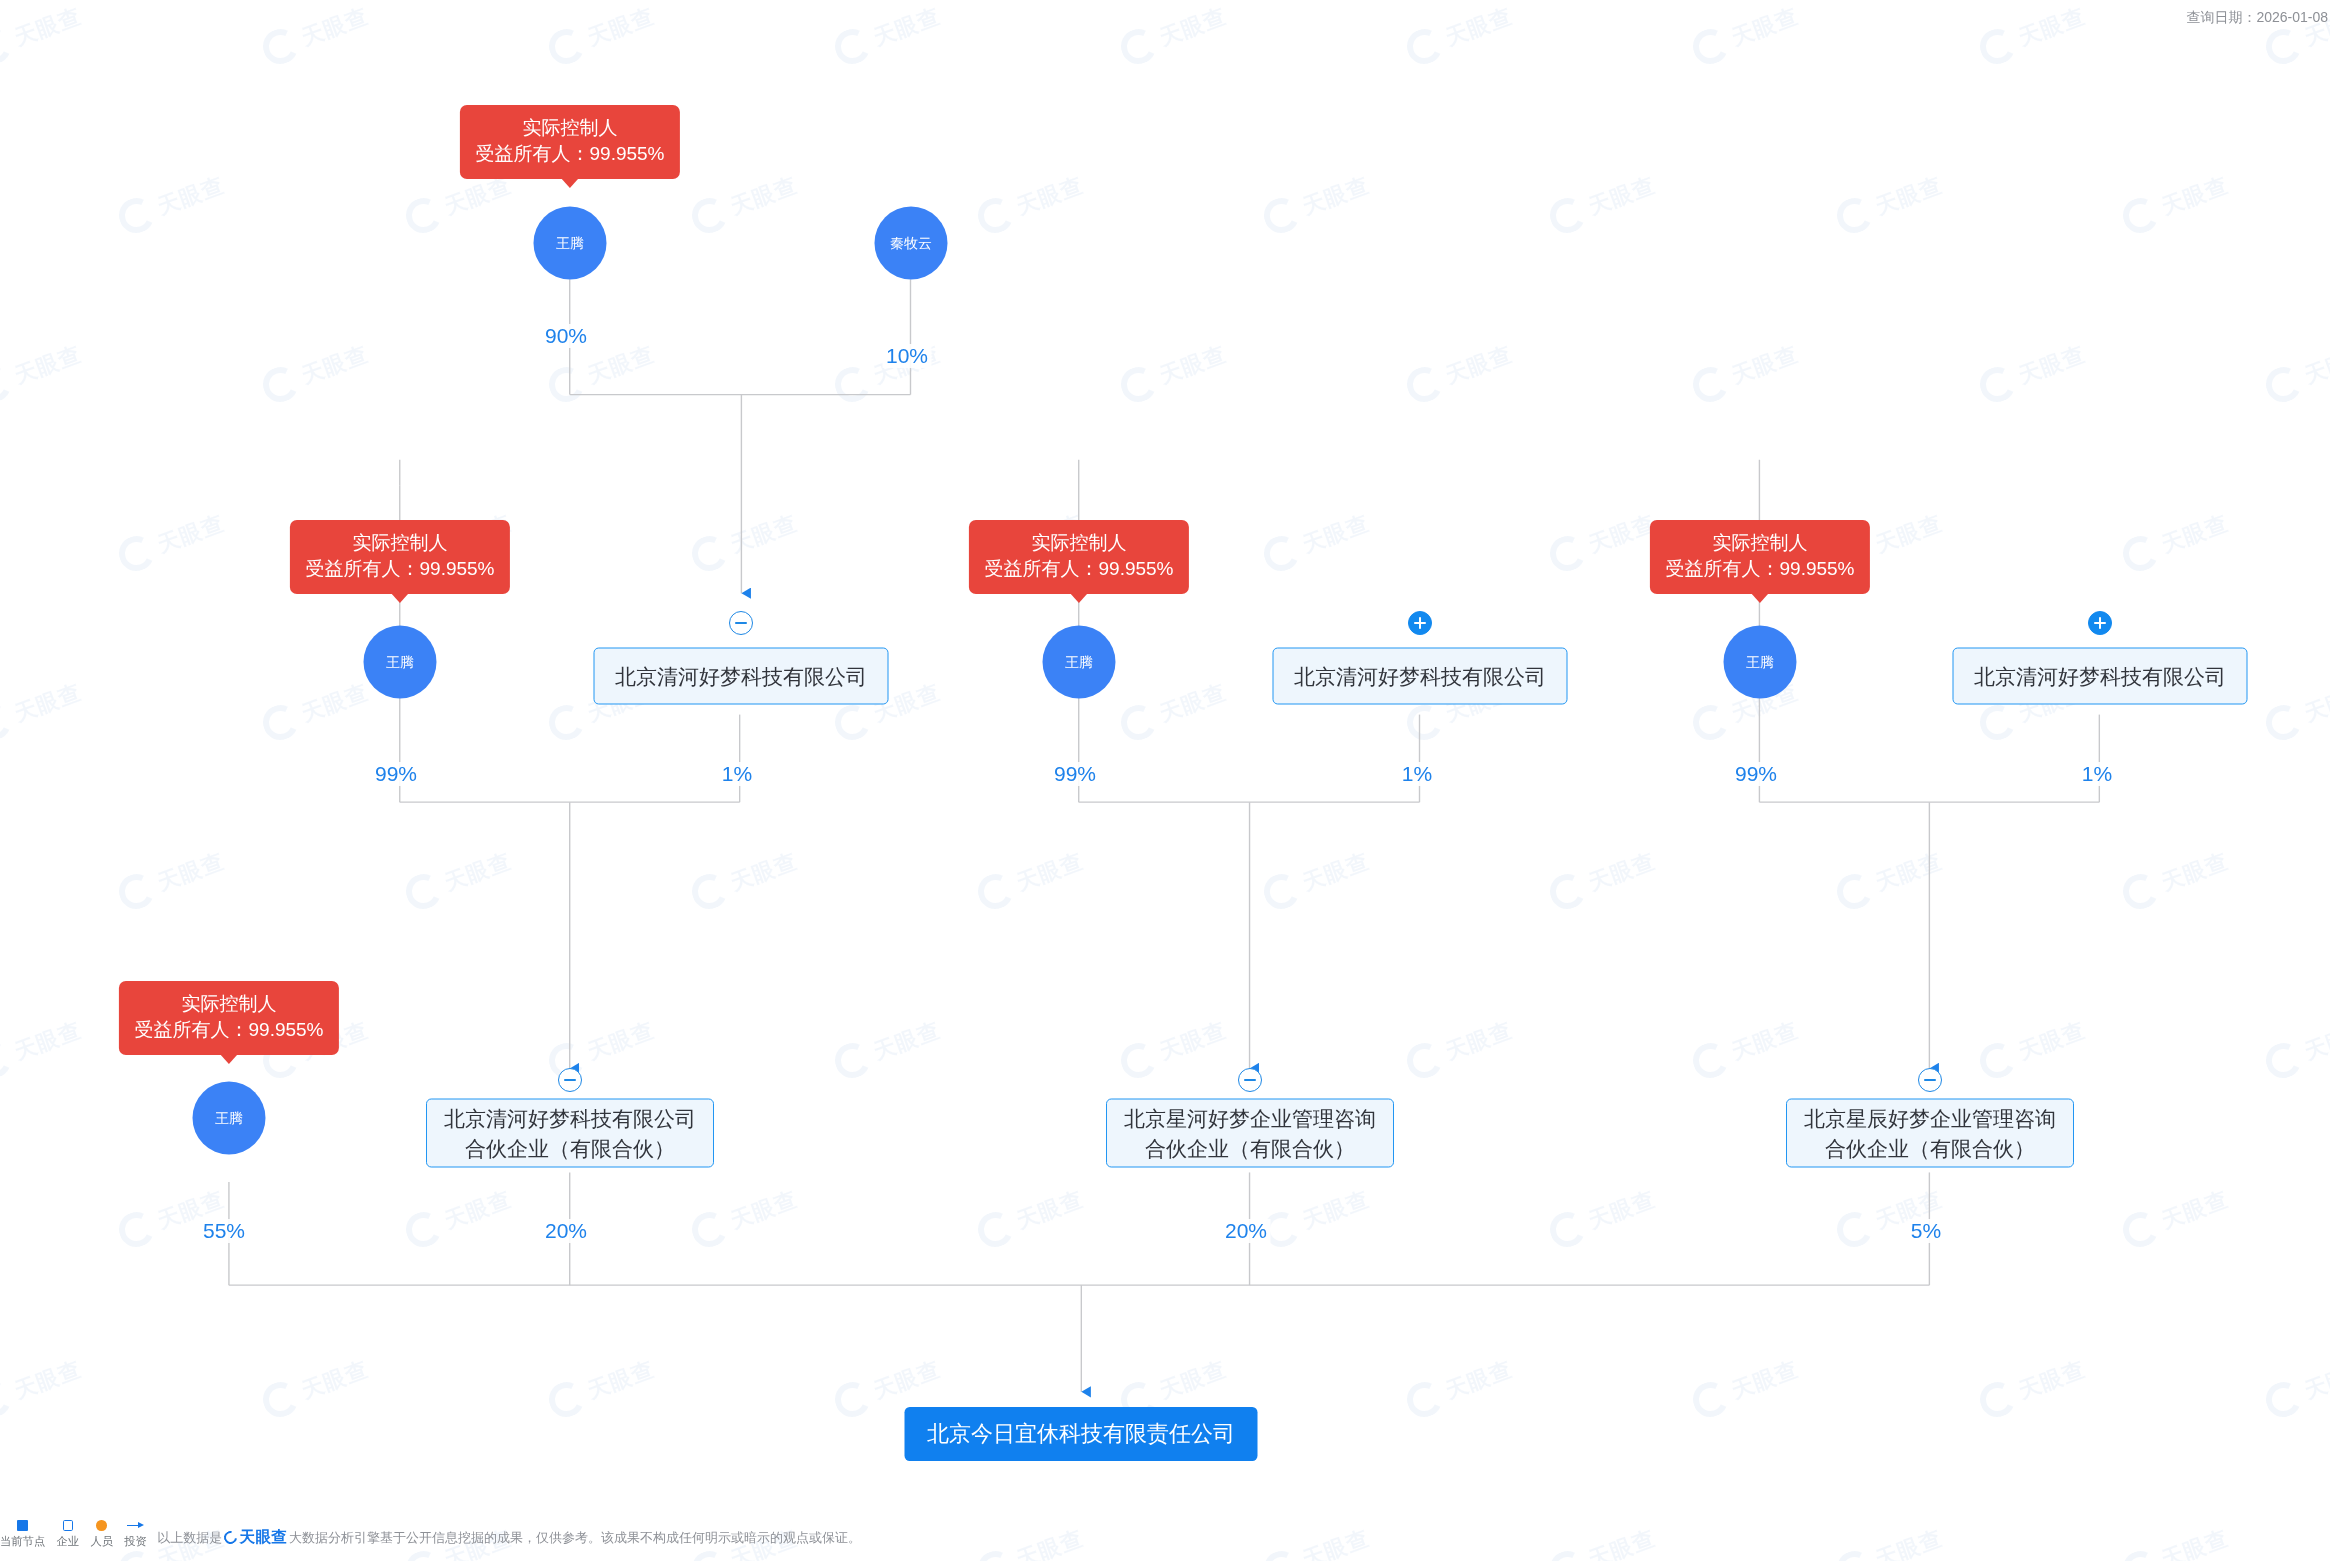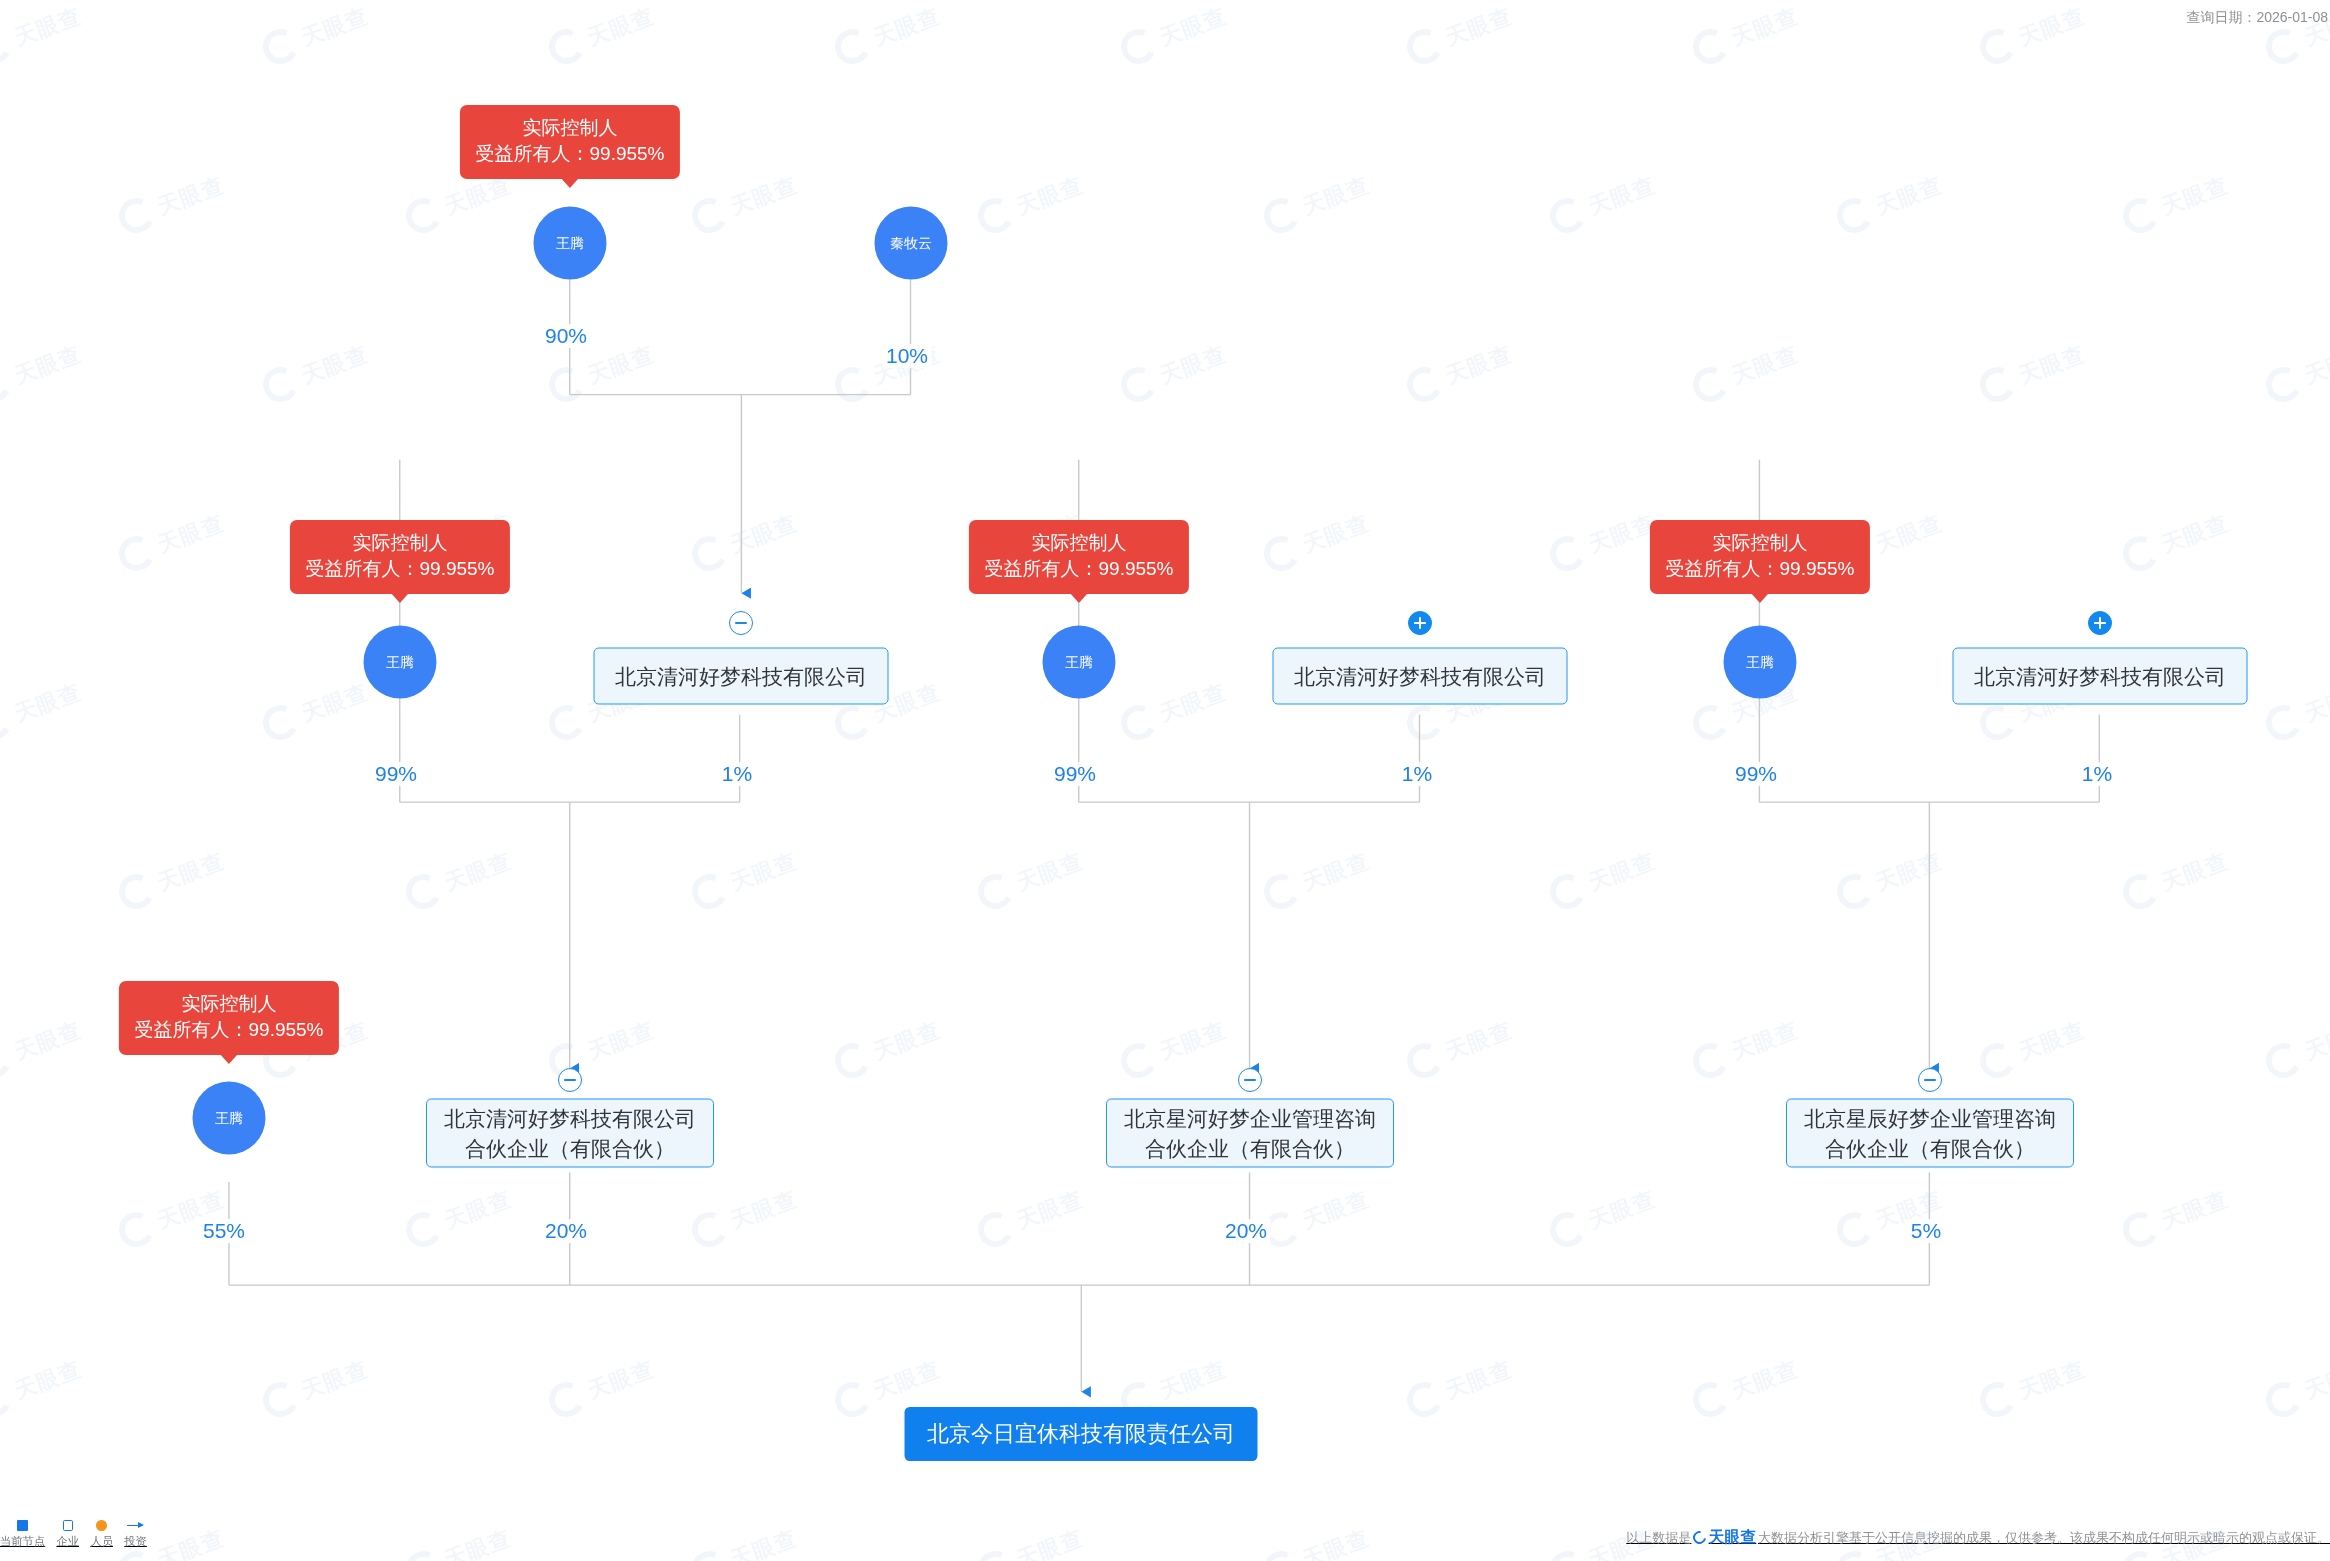--- a/index.html
+++ b/index.html
@@ -208,23 +208,22 @@
 
   
   #footer {
     position: absolute;
     left: 0;
     right: 0;
     bottom: 12px;
     z-index: 7;
     display: flex;
     align-items: flex-end;
-    justify-content: space-between;
+    justify-content: flex-start;
     gap: 0;
-    text-decoration: underline;
   }
   #legend {
     display: flex;
     align-items: flex-end;
     gap: 11.3px;
     margin-right: 10.4px;
   }
   .legend-item {
     display: flex;
     flex-direction: column;

